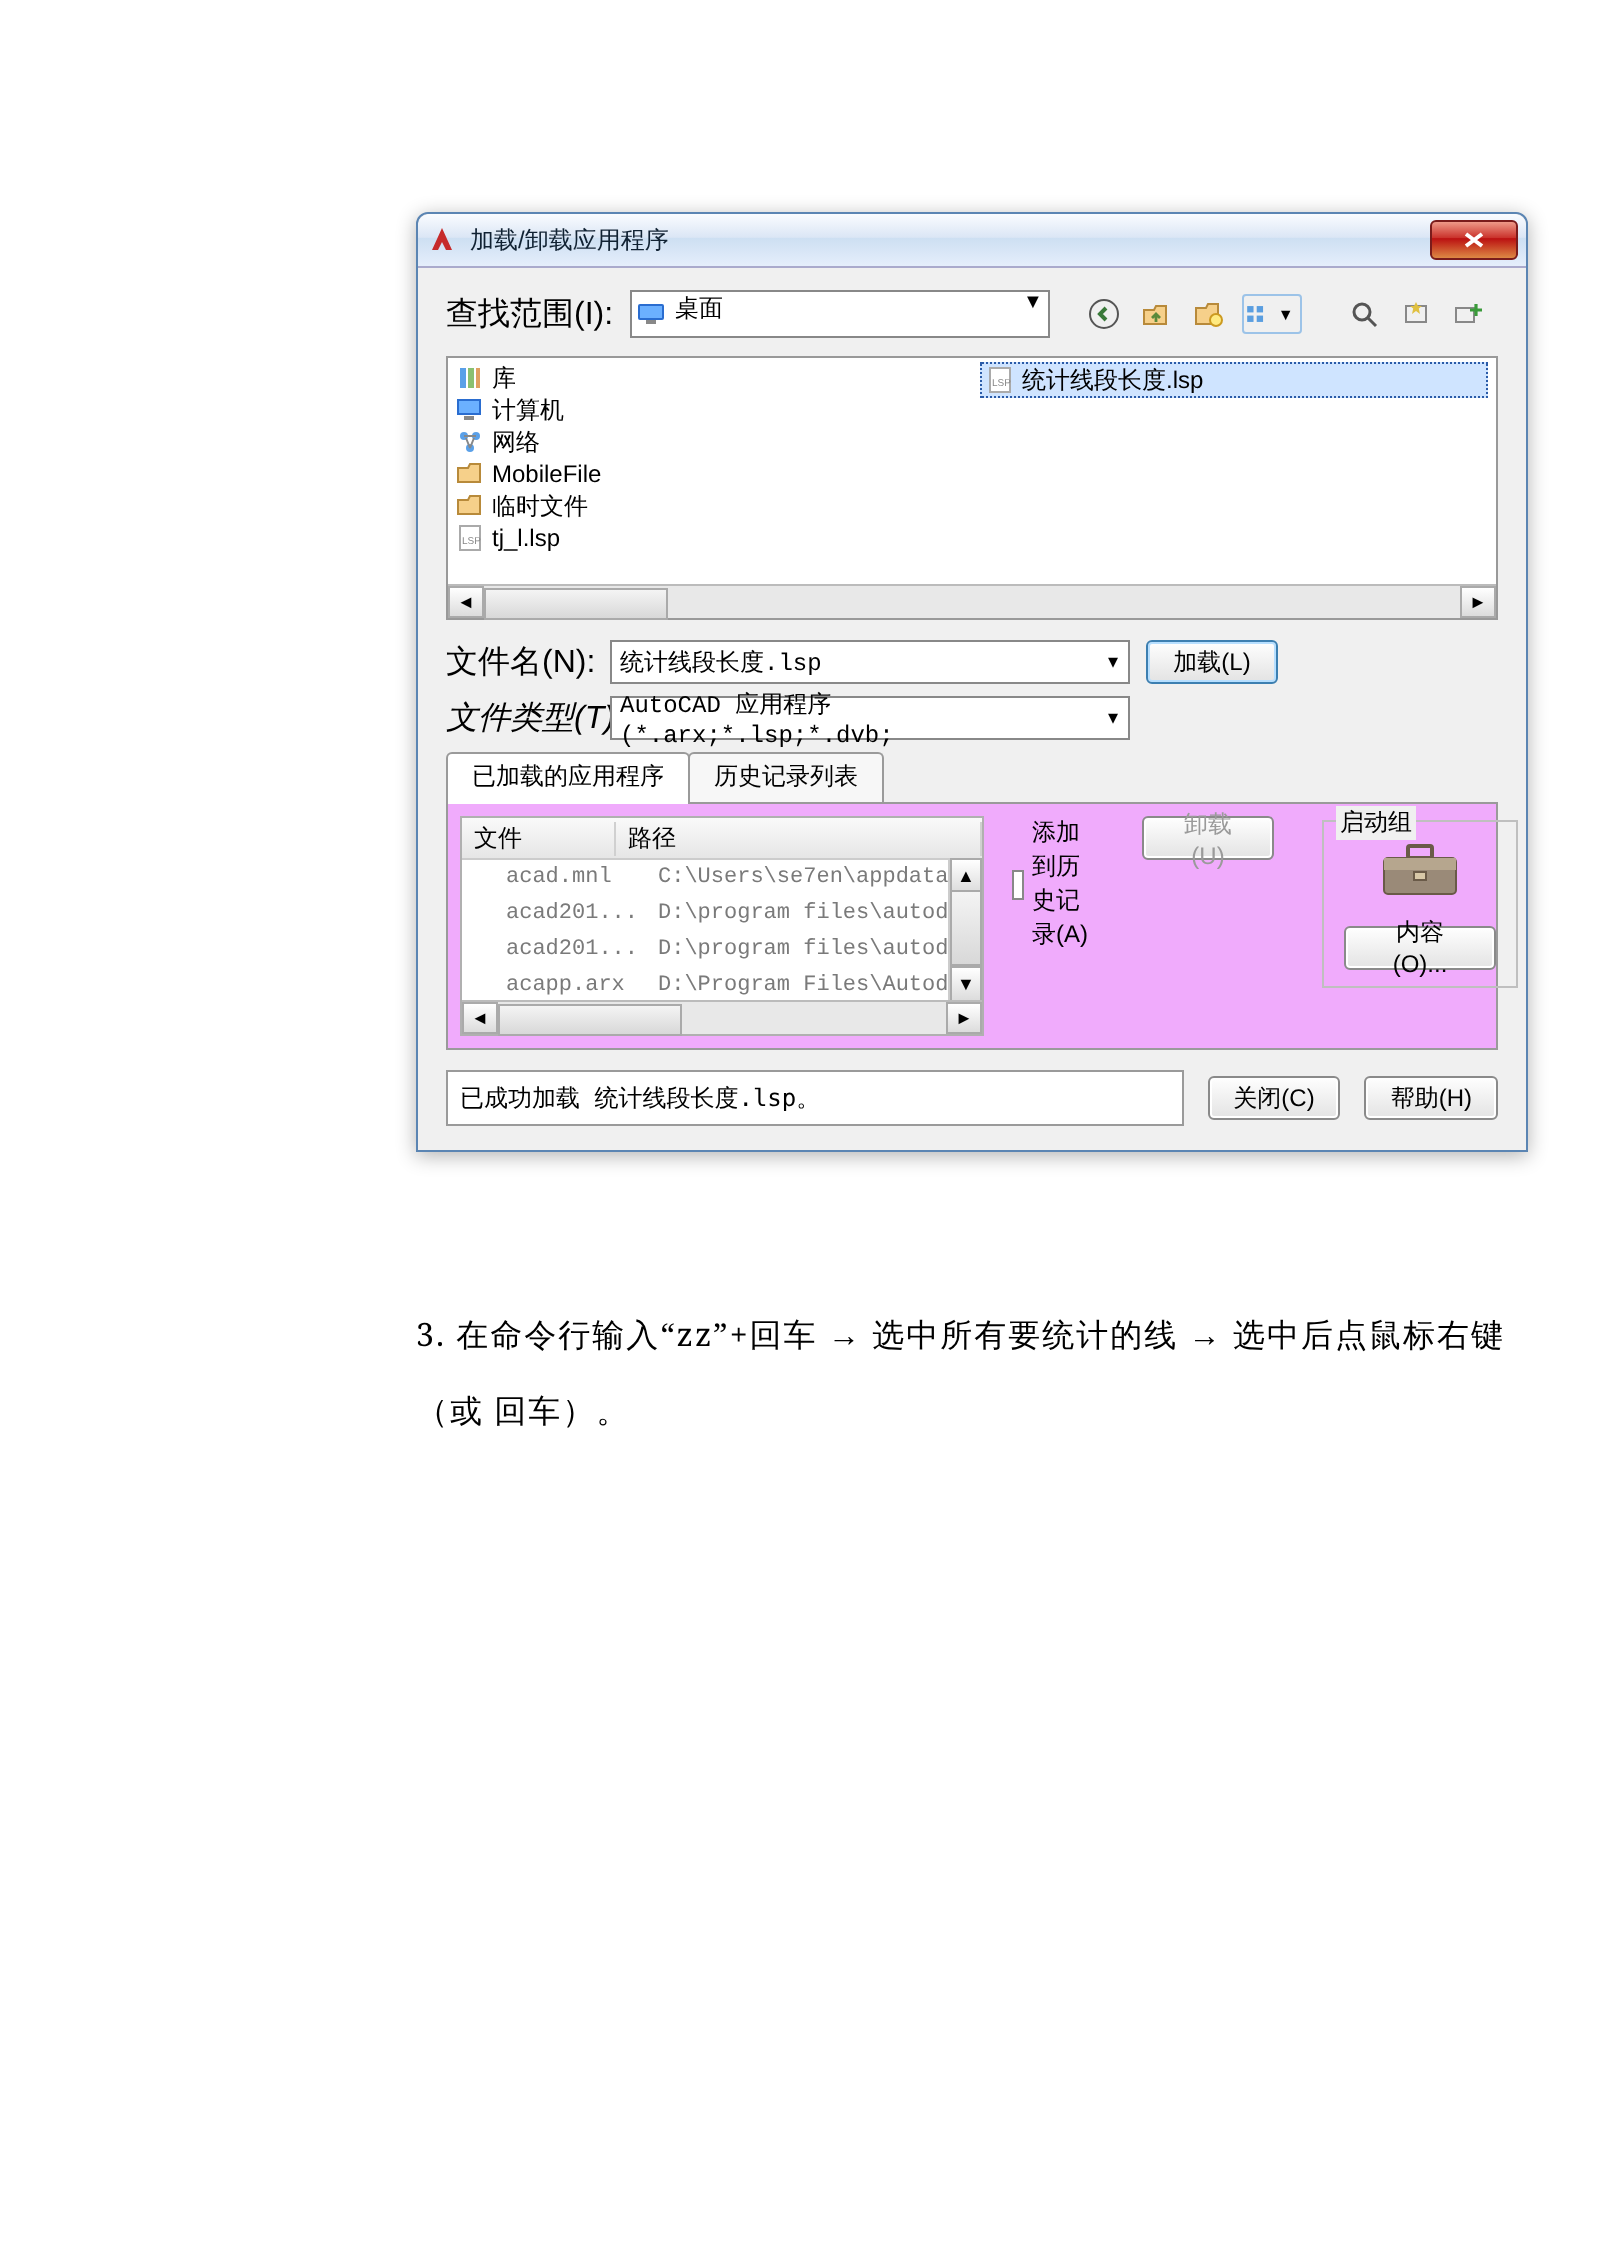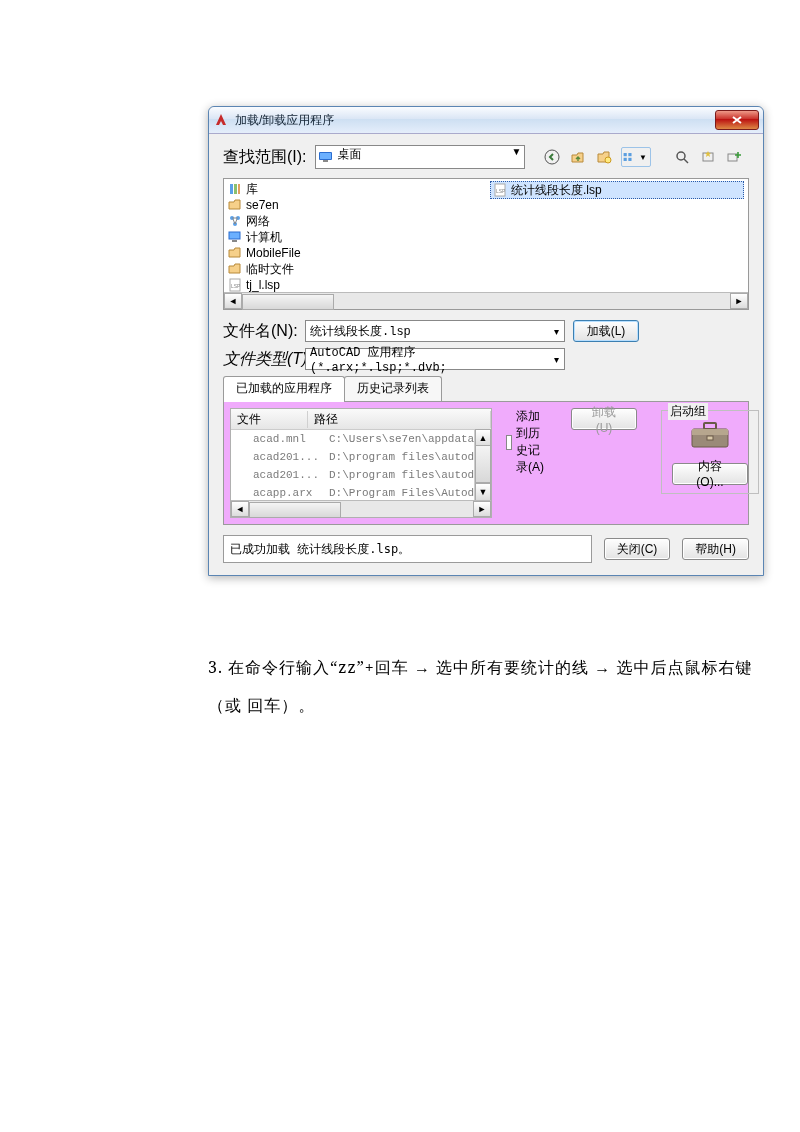--- a/index.html
+++ b/index.html
@@ -154,39 +154,33 @@
         <div class="fileitem">
               <svg width="14" height="14" viewBox="0 0 14 14">
                 <rect x="2" y="2" width="3" height="10" fill="#5aa0e8"></rect>
                 <rect x="6" y="2" width="3" height="10" fill="#8ac070"></rect>
                 <rect x="10" y="2" width="2" height="10" fill="#e0a060"></rect>
               </svg>
               <span>库</span>
             </div>
         <div class="fileitem">
               <svg width="14" height="14" viewBox="0 0 14 14">
-                <path d="M1 4h5l1-2h5v9H1z" fill="#f6d08a" stroke="#b88a3a"></path>
-              </svg>
-              <span>se7en</span>
+                <rect x="1" y="2" width="11" height="7" fill="#6bb0ff" stroke="#2a6dd0"></rect>
+                <rect x="4" y="10" width="5" height="2" fill="#888"></rect>
+              </svg>
+              <span>计算机</span>
             </div>
         <div class="fileitem">
               <svg width="14" height="14" viewBox="0 0 14 14">
                 <circle cx="4" cy="4" r="2" fill="#5aa0e8"></circle>
                 <circle cx="10" cy="4" r="2" fill="#5aa0e8"></circle>
                 <circle cx="7" cy="10" r="2" fill="#5aa0e8"></circle>
                 <path d="M4 4L10 4M7 10L5 5M7 10L9 5" stroke="#888"></path>
               </svg>
               <span>网络</span>
-            </div>
-        <div class="fileitem">
-              <svg width="14" height="14" viewBox="0 0 14 14">
-                <rect x="1" y="2" width="11" height="7" fill="#6bb0ff" stroke="#2a6dd0"></rect>
-                <rect x="4" y="10" width="5" height="2" fill="#888"></rect>
-              </svg>
-              <span>计算机</span>
             </div>
         <div class="fileitem">
               <svg width="14" height="14" viewBox="0 0 14 14">
                 <path d="M1 4h5l1-2h5v9H1z" fill="#f6d08a" stroke="#b88a3a"></path>
               </svg>
               <span>MobileFile</span>
             </div>
         <div class="fileitem">
               <svg width="14" height="14" viewBox="0 0 14 14">
                 <path d="M1 4h5l1-2h5v9H1z" fill="#f6d08a" stroke="#b88a3a"></path>

